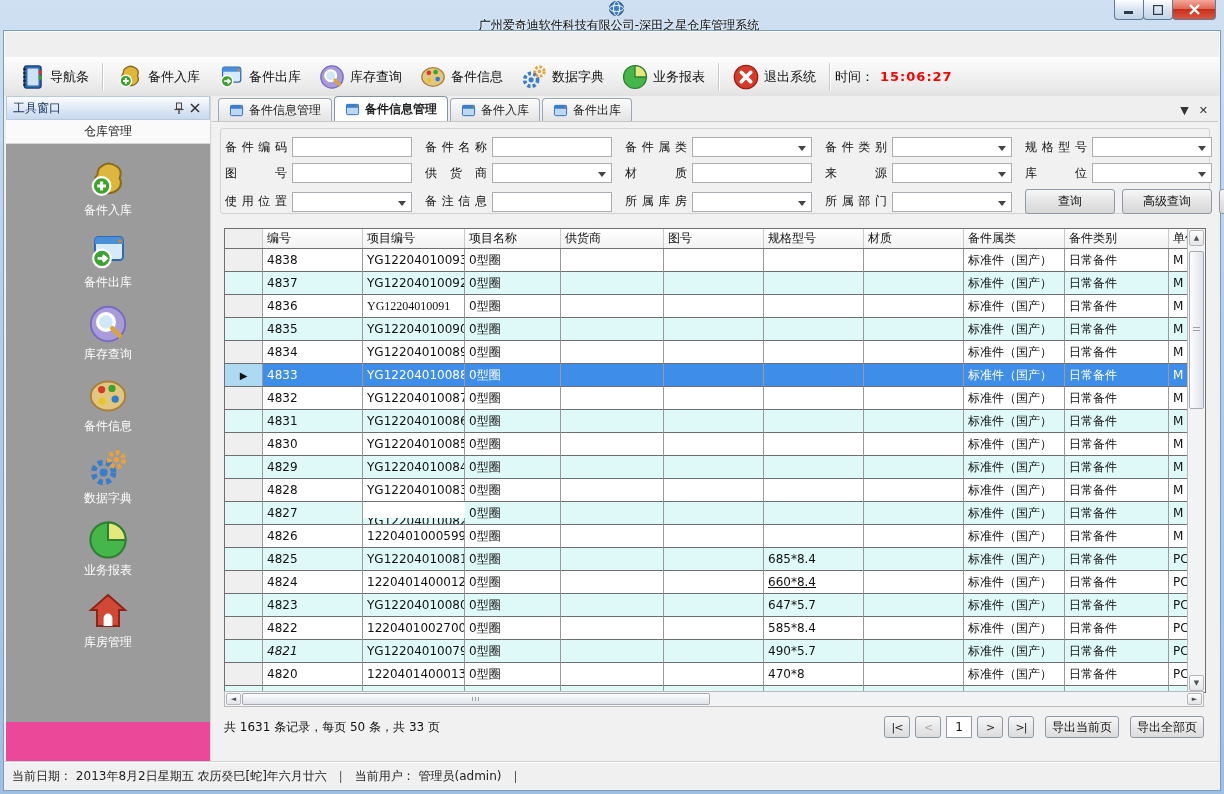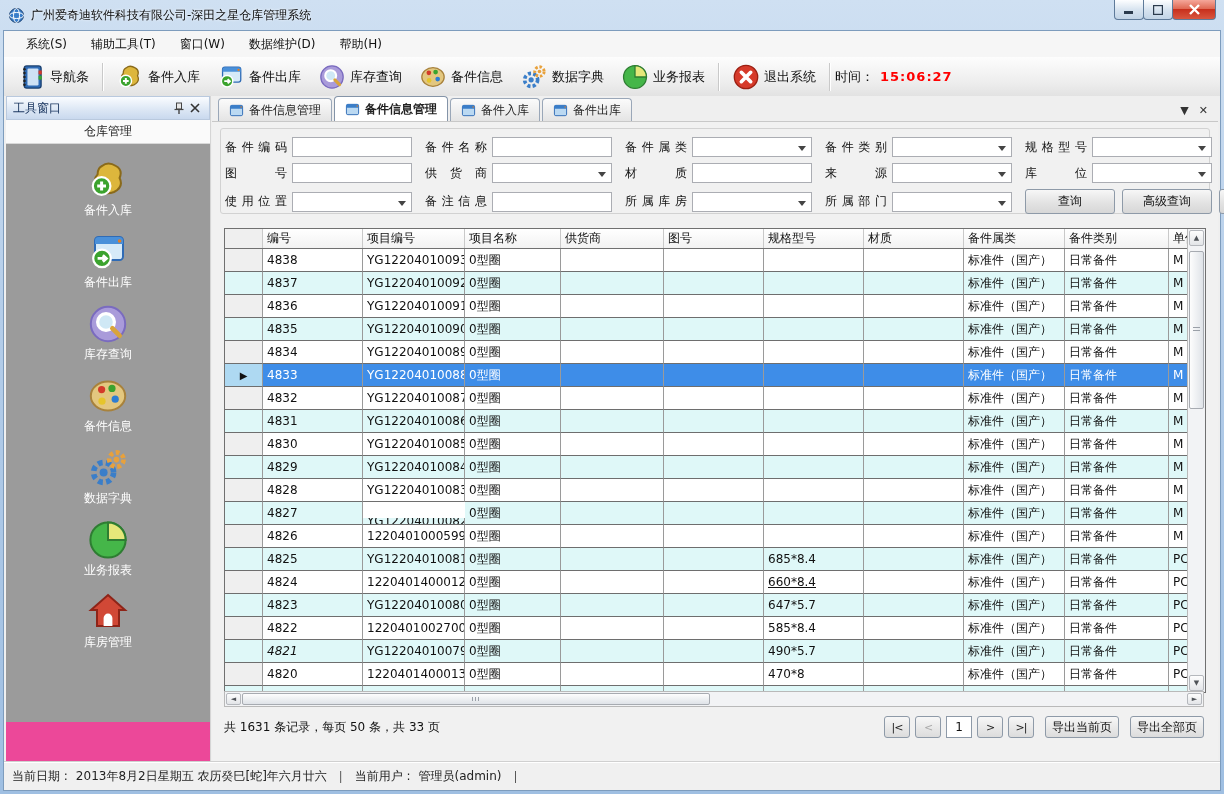--- a/index.html
+++ b/index.html
@@ -2,21 +2,21 @@
 <html><head>
 <meta charset="utf-8">
 <style>
   html,body{margin:0;padding:0;}
   body{
     width:1224px;height:794px;position:relative;overflow:hidden;
     font-family:"DejaVu Sans","Liberation Sans",sans-serif;font-size:12px;color:#111;
     background:linear-gradient(180deg,#cfe0f2 0%,#b4cde9 40%,#9fbfe2 100%);
   }
   
-  .titlebar{position:absolute;left:0;top:0;right:0;height:30px;display:flex;align-items:center;padding-left:8px;}
+  .titlebar{position:absolute;left:0;top:0;right:0;height:30px;display:flex;align-items:center;padding-left:8px;flex-direction:column;}
   .titlebar .title{margin-left:6px;color:#0b0b0b;text-shadow:0 0 3px #fff;}
   .winbtns{position:absolute;right:8px;top:0;display:flex;}
   .winbtn{width:28px;height:19px;border:1px solid #5e7a99;border-top:none;display:flex;align-items:center;justify-content:center;
     background:linear-gradient(180deg,#fdfeff,#d8e4f0 50%,#c2d4e6);border-radius:0 0 4px 4px;margin-left:-1px;}
   .winbtn svg{display:block}
   .winbtn.close{width:42px;background:linear-gradient(180deg,#f5a79a,#e06a55 45%,#c8301d 50%,#d8563f);}
   .appwin{position:absolute;left:3px;right:3px;top:30px;bottom:3px;background:#efefef;border:1px solid #7d9cbd;box-shadow:inset 0 0 0 1px #f8fbff;}
   
   .menubar{position:absolute;left:0;right:0;top:0;height:26px;background:#f6f6f6;border-bottom:1px solid #e2e2e2;display:flex;align-items:center;padding-left:10px;}
   .menu-item{padding:4px 12px;color:#111;}
@@ -126,27 +126,20 @@
       </div>
     <div class="winbtn close">
         <svg width="11" height="11">
           <path d="M1,1 L10,10 M10,1 L1,10" stroke="#fff" stroke-width="2.4"></path>
         </svg>
       </div>
   </div>
 </div>
 
 <div class="appwin">
-  <div class="menubar" id="menubar">
-      <span class="menu-item">系统(S)</span>
-      <span class="menu-item">辅助工具(T)</span>
-      <span class="menu-item">窗口(W)</span>
-      <span class="menu-item">数据维护(D)</span>
-      <span class="menu-item">帮助(H)</span>
-    </div>
   <div class="toolbar" id="toolbar">
       <div class="tool-btn">
         <span style="display: flex;">
           <svg width="26" height="26" viewBox="0 0 20 20">
             <rect x="4" y="1.5" width="13" height="17" rx="2" fill="#2f6bb5" stroke="#1a4070"></rect>
             <rect x="6.5" y="3.5" width="8.5" height="13" rx="1" fill="#cfe2f5"></rect>
             <circle cx="4.2" cy="4" r="1" fill="#222"></circle>
             <circle cx="4.2" cy="7" r="1" fill="#222"></circle>
             <circle cx="4.2" cy="10" r="1" fill="#222"></circle>
             <circle cx="4.2" cy="13" r="1" fill="#222"></circle>
@@ -487,21 +480,21 @@
               <div class="gcell" style="flex: 0 0 100px;"></div>
               <div class="gcell" style="flex: 0 0 100px;"></div>
               <div class="gcell" style="flex: 0 0 100px;"></div>
               <div class="gcell" style="flex: 0 0 101px;">标准件（国产）</div>
               <div class="gcell" style="flex: 0 0 104px;">日常备件</div>
               <div class="gcell" style="flex: 0 0 19px;">M</div>
             </div>
             <div class="grow">
               <div class="gcell rowsel" style="flex: 0 0 38px;"></div>
               <div class="gcell" style="flex: 0 0 100px;">4836</div>
-              <div class="gcell" style="flex: 0 0 102px;">YG12204010091</div>
+              <div class="gcell" style="flex: 0 0 102px; font-family: Liberation Serif, serif;">YG12204010091</div>
               <div class="gcell" style="flex: 0 0 96px;">0型圈</div>
               <div class="gcell" style="flex: 0 0 103px;"></div>
               <div class="gcell" style="flex: 0 0 100px;"></div>
               <div class="gcell" style="flex: 0 0 100px;"></div>
               <div class="gcell" style="flex: 0 0 100px;"></div>
               <div class="gcell" style="flex: 0 0 101px;">标准件（国产）</div>
               <div class="gcell" style="flex: 0 0 104px;">日常备件</div>
               <div class="gcell" style="flex: 0 0 19px;">M</div>
             </div>
             <div class="grow alt">

